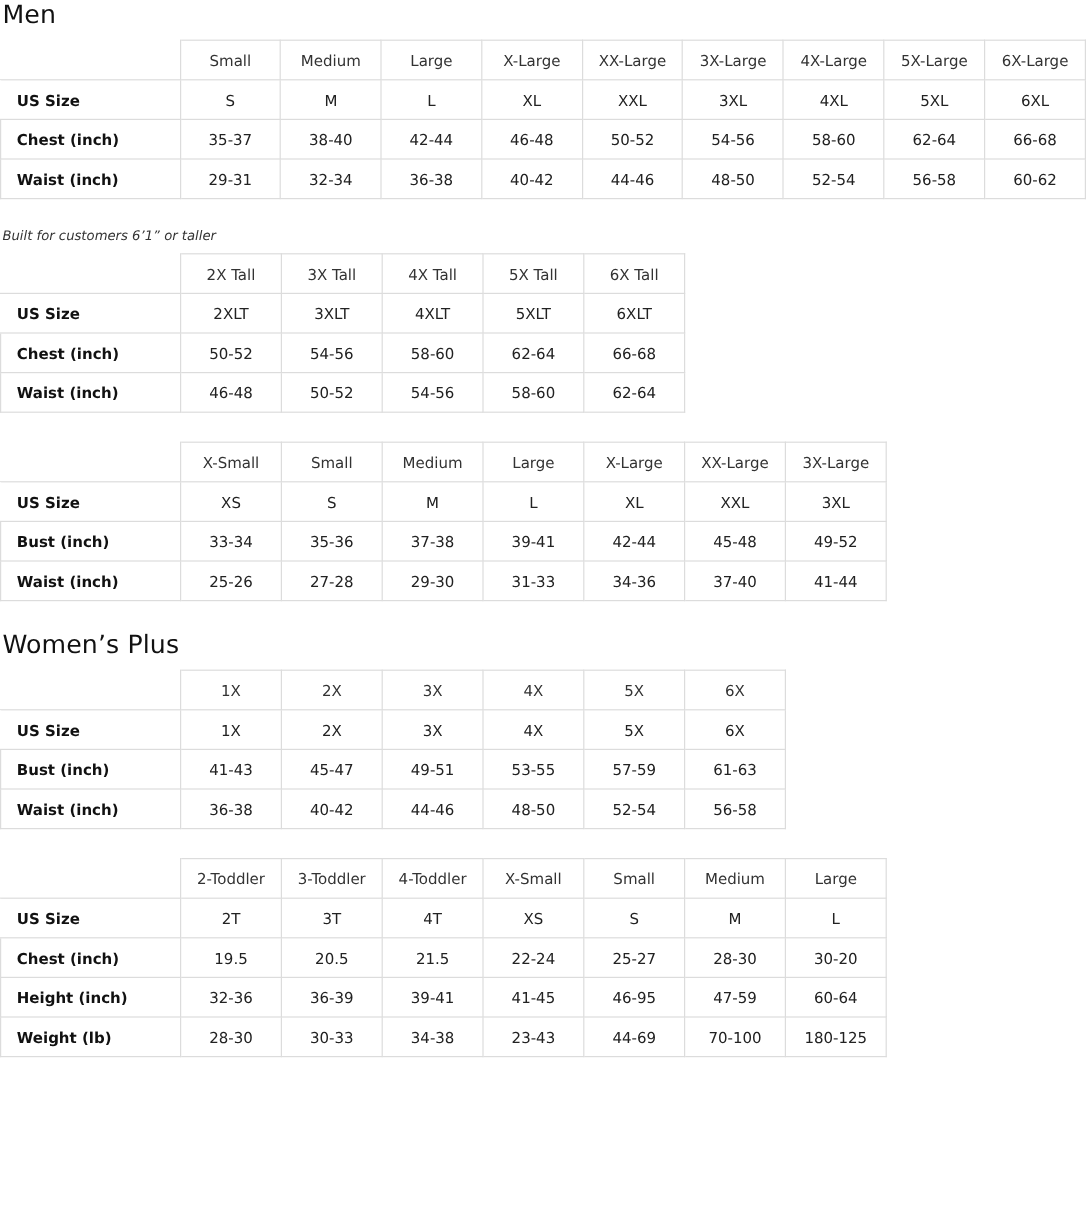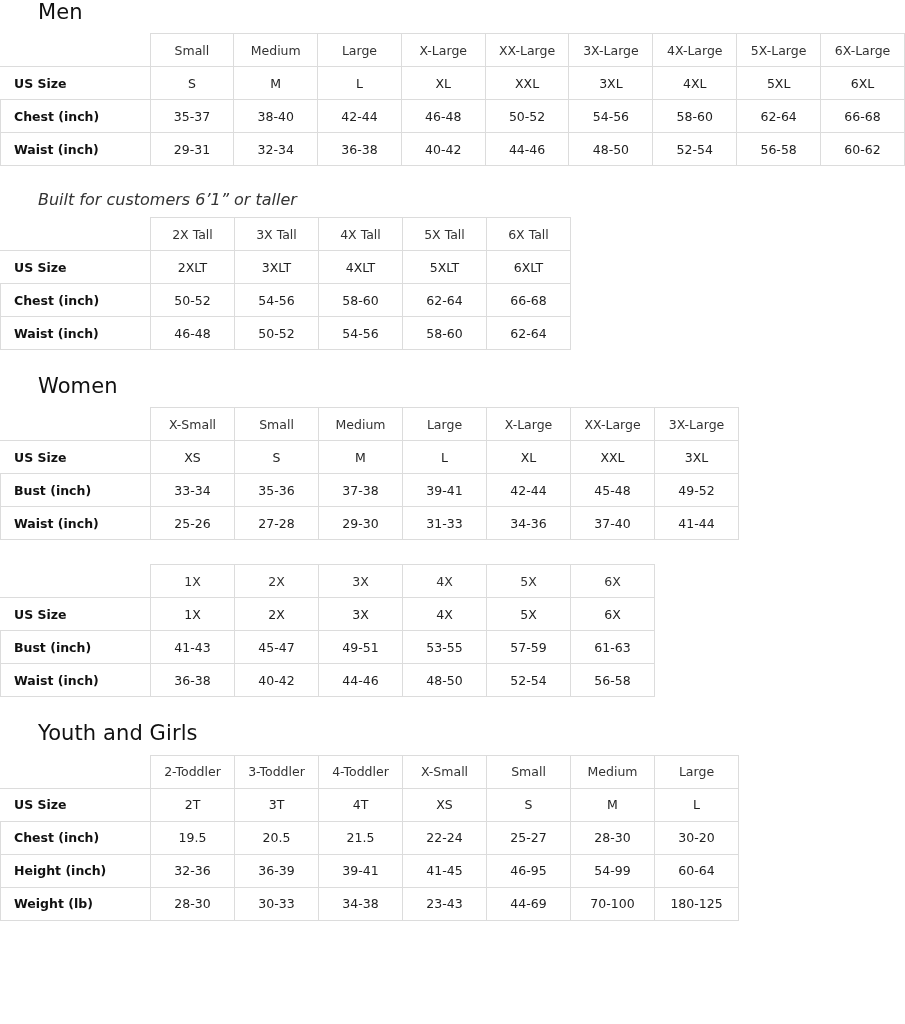--- a/index.html
+++ b/index.html
@@ -20,31 +20,30 @@
     padding: 0 0 10px 0;
   }
   .section {
     margin: 0 0 24px 0;
   }
   .section-head {
     display: flex;
     align-items: baseline;
     gap: 14px;
     padding: 0 0 8px 2px;
-    margin-left: 36px;
   }
   .section-title {
     font-size: 21px;
     font-weight: 400;
     color: #111111;
     letter-spacing: 0.1px;
     line-height: 1.2;
   }
   .section-note {
-    font-size: 16px;
+    font-size: 11px;
     font-style: italic;
     color: #333333;
   }
   table.size-table {
     border-collapse: collapse;
     table-layout: fixed;
     font-size: 12.5px;
   }
   table.size-table td,
   table.size-table th {
@@ -195,23 +194,20 @@
             <td>46-48</td>
             <td>50-52</td>
             <td>54-56</td>
             <td>58-60</td>
             <td>62-64</td>
           </tr>
         </tbody>
       </table>
     </div>
     <div class="section">
-      <div class="section-head">
-        <div class="section-title">Women</div>
-      </div>
       <table class="size-table">
         <colgroup>
           <col class="col-label">
           <col class="col-data">
           <col class="col-data">
           <col class="col-data">
           <col class="col-data">
           <col class="col-data">
           <col class="col-data">
           <col class="col-data">
@@ -256,20 +252,23 @@
             <td>29-30</td>
             <td>31-33</td>
             <td>34-36</td>
             <td>37-40</td>
             <td>41-44</td>
           </tr>
         </tbody>
       </table>
     </div>
     <div class="section">
+      <div class="section-head">
+        <div class="section-title">Women’s  Plus</div>
+      </div>
       <table class="size-table">
         <colgroup>
           <col class="col-label">
           <col class="col-data">
           <col class="col-data">
           <col class="col-data">
           <col class="col-data">
           <col class="col-data">
           <col class="col-data">
         </colgroup>
@@ -309,23 +308,20 @@
             <td>40-42</td>
             <td>44-46</td>
             <td>48-50</td>
             <td>52-54</td>
             <td>56-58</td>
           </tr>
         </tbody>
       </table>
     </div>
     <div class="section">
-      <div class="section-head">
-        <div class="section-title">Youth and Girls</div>
-      </div>
       <table class="size-table">
         <colgroup>
           <col class="col-label">
           <col class="col-data">
           <col class="col-data">
           <col class="col-data">
           <col class="col-data">
           <col class="col-data">
           <col class="col-data">
           <col class="col-data">
@@ -363,21 +359,21 @@
             <td>28-30</td>
             <td>30-20</td>
           </tr>
           <tr>
             <td>Height (inch)</td>
             <td>32-36</td>
             <td>36-39</td>
             <td>39-41</td>
             <td>41-45</td>
             <td>46-95</td>
-            <td>54-99</td>
+            <td>47-59</td>
             <td>60-64</td>
           </tr>
           <tr>
             <td>Weight (lb)</td>
             <td>28-30</td>
             <td>30-33</td>
             <td>34-38</td>
             <td>23-43</td>
             <td>44-69</td>
             <td>70-100</td>

